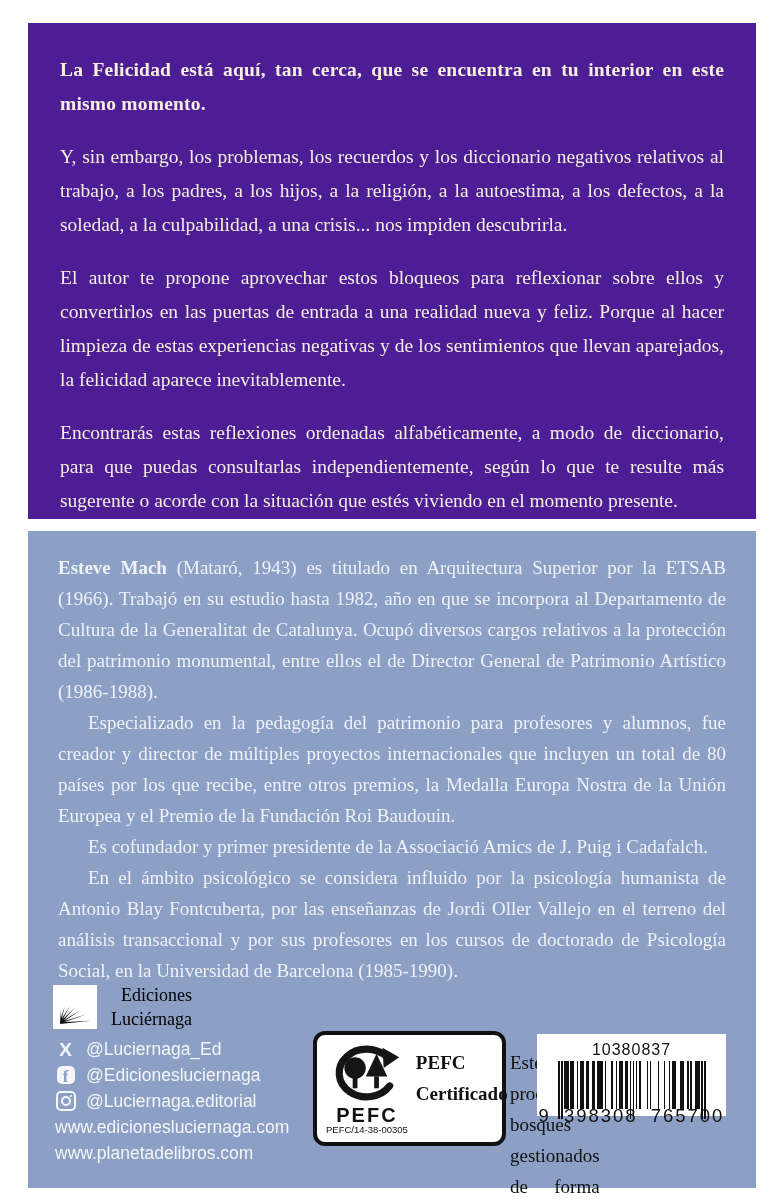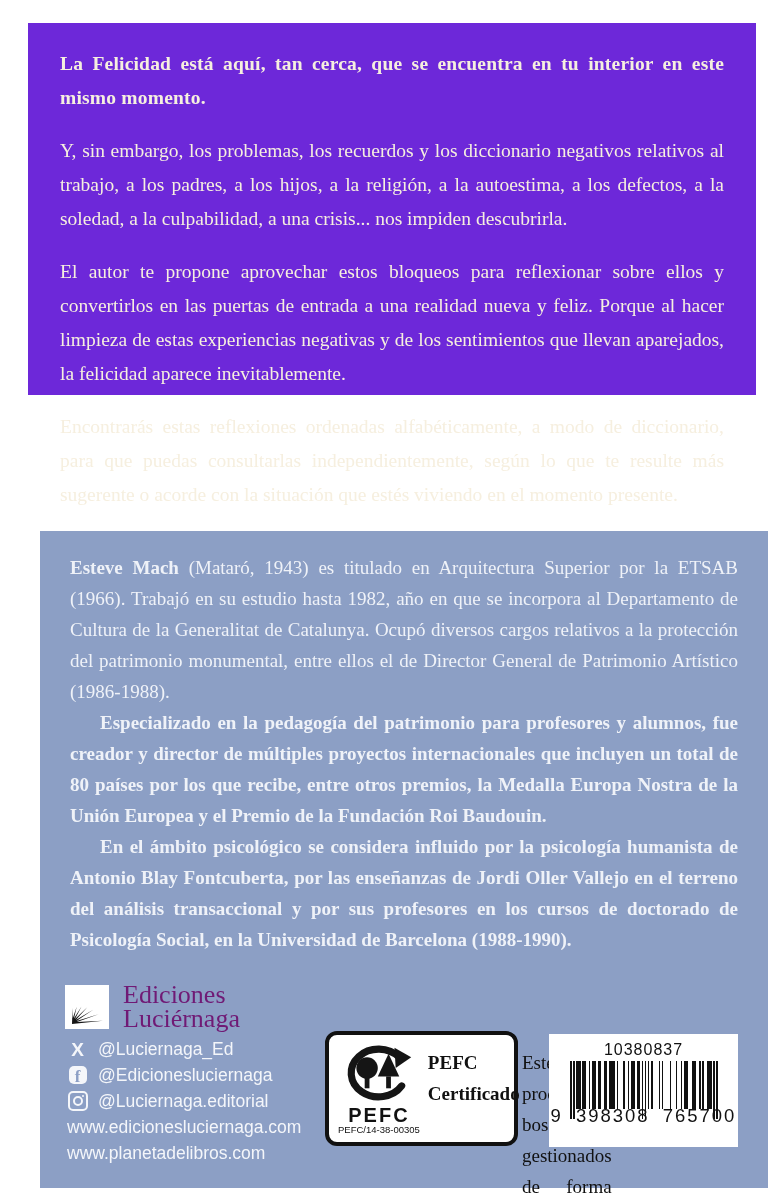--- a/index.html
+++ b/index.html
@@ -5,66 +5,66 @@
   html,body{margin:0;padding:0;background:#ffffff;}
   .page{
     position:relative;
     width:784px;height:1200px;
     background:#ffffff;
     font-family:"Liberation Serif", serif;
     overflow:hidden;
   }
   
   .synopsis{
-    position:absolute;left:28px;top:23px;width:728px;height:372px;
-    background:#6d28d9;
+    position:absolute;left:28px;top:23px;width:728px;height:496px;
+    background:#4c1d95;
     box-sizing:border-box;
-    padding:24px 32px;
+    padding:30px 32px;
     color:#F6EFDF;
   }
   .synopsis p{
     margin:0 0 19px 0;
     font-size:19.5px;
     line-height:34px;
     text-align:justify;
   }
   .synopsis p.intro{
     font-weight:bold;
     letter-spacing:.2px;
   }
   .synopsis p:last-child{margin-bottom:4px;}
   
   .bio{
-    position:absolute;left:40px;top:531px;width:728px;height:657px;
+    position:absolute;left:28px;top:531px;width:728px;height:657px;
     background:#8C9FC5;
     box-sizing:border-box;
     padding:21px 30px 0 30px;
     color:#EFF2F8;
   }
   .bio p{
     margin:0;
     font-size:19px;
     line-height:31px;
     text-align:justify;
   }
-  .bio p.indented{text-indent:30px;font-weight:bold;}
+  .bio p.indented{text-indent:30px;}
   .bio .author{font-weight:bold;}
   
   .publisher-row{
     position:absolute;left:25px;top:452px;
     display:flex;align-items:center;gap:14px;
   }
   .logo-square{
     width:44px;height:44px;background:#ffffff;
     display:flex;align-items:flex-end;justify-content:flex-start;
   }
   .logo-square svg{display:block;width:44px;height:44px;}
   .publisher-name{
     font-family:"Liberation Serif", serif;
-    font-size:26px;line-height:24px;color:#701a75;
+    font-size:18px;line-height:24px;color:#000000;text-align:right;
   }
   .social{
     position:absolute;left:27px;top:505px;
     font-family:"Liberation Sans", sans-serif;
     font-size:17.5px;color:#F4F6FA;
   }
   .social-line{
     display:flex;align-items:center;gap:10px;
     height:26px;
   }
@@ -103,21 +103,21 @@
   .pefc-left svg{display:block;}
   .pefc-word{
     font-weight:bold;font-size:20px;letter-spacing:2px;line-height:18px;margin-top:1px;
   }
   .pefc-cert-num{font-size:9.5px;white-space:nowrap;}
   .pefc-right{flex:1;display:flex;flex-direction:row;padding-top:4px;font-family:Liberation Serif, serif;}
   .pefc-title{font-weight:bold;font-size:10.5px;margin:0 0 12px 0;}
   .pefc-body{font-size:9.8px;line-height:13px;margin:0 0 0 0;width:92px;}
   
   .barcode-box{
-    position:absolute;left:509px;top:503px;width:189px;height:113px;
+    position:absolute;left:509px;top:503px;width:189px;height:82px;
     background:#ffffff;color:#111111;
     font-family:"Liberation Sans", sans-serif;
     box-sizing:border-box;text-align:center;
   }
   .barcode-top-number{
     font-size:16px;letter-spacing:1px;padding-top:7px;line-height:18px;
   }
   .barcode-bars{margin-top:2px;}
   .barcode-digits{
     display:flex;justify-content:center;gap:13px;
@@ -134,21 +134,22 @@
   <div class="synopsis">
     <p class="intro">La Felicidad está aquí, tan cerca, que se encuentra en tu interior en este mismo momento.</p>
     <p>Y, sin embargo, los problemas, los recuerdos y los diccionario negativos relativos al trabajo, a los padres, a los hijos, a la religión, a la autoestima, a los defectos, a la soledad, a la culpabilidad, a una crisis... nos impiden descubrirla.</p>
     <p>El autor te propone aprovechar estos bloqueos para reflexionar sobre ellos y convertirlos en las puertas de entrada a una realidad nueva y feliz. Porque al hacer limpieza de estas experiencias negativas y de los sentimientos que llevan aparejados, la felicidad aparece inevitablemente.</p>
     <p>Encontrarás estas reflexiones ordenadas alfabéticamente, a modo de diccionario, para que puedas consultarlas independientemente, según lo que te resulte más sugerente o acorde con la situación que estés viviendo en el momento presente.</p>
   </div>
 
   <div class="bio">
     <p><span class="author">Esteve Mach</span><span> (Mataró, 1943) es titulado en Arquitectura Superior por la ETSAB (1966). Trabajó en su estudio hasta 1982, año en que se incorpora al Departamento de Cultura de la Generalitat de Catalunya.  Ocupó diversos cargos relativos a la protección del patrimonio monumental, entre ellos el de Director General de Patrimonio Artístico (1986-1988).</span></p>
     <p class="indented">Especializado en la pedagogía del patrimonio para profesores y alumnos, fue creador y director de múltiples proyectos internacionales que incluyen un total de 80 países por los que recibe, entre otros premios, la Medalla Europa Nostra de la Unión Europea y el Premio de la Fundación Roi Baudouin.</p>
-    <p class="indented">En el ámbito psicológico se considera influido por la psicología humanista de Antonio Blay Fontcuberta, por las enseñanzas de Jordi Oller Vallejo en el terreno del análisis transaccional y por sus profesores en los cursos de doctorado de Psicología Social, en la Universidad de Barcelona (1988-1990).</p>
+    <p class="indented">Es cofundador y primer presidente de la Associació Amics de J. Puig i Cadafalch.</p>
+    <p class="indented">En el ámbito psicológico se considera influido por la psicología humanista de Antonio Blay Fontcuberta, por las enseñanzas de Jordi Oller Vallejo en el terreno del análisis transaccional y por sus profesores en los cursos de doctorado de Psicología Social, en la Universidad de Barcelona (1985-1990).</p>
 
     <div class="publisher-row">
       <div class="logo-square">
         <span>
           <svg viewBox="0 0 44 44" width="44" height="44">
             <path fill="#151515" d="M 7 39 L 7.5 23 L 7.8 33.1 L 11.7 21.7 L 9 33.4 L 16.5 21.5 L 10 34 L 22.3 22.2 L 10.9 34.9 L 28.2 24.8 L 11.5 35.9 L 33.6 29.3 L 11.9 37 L 37.9 35.8 Z"></path>
           </svg>
         </span>
       </div>
       <div class="publisher-name">

